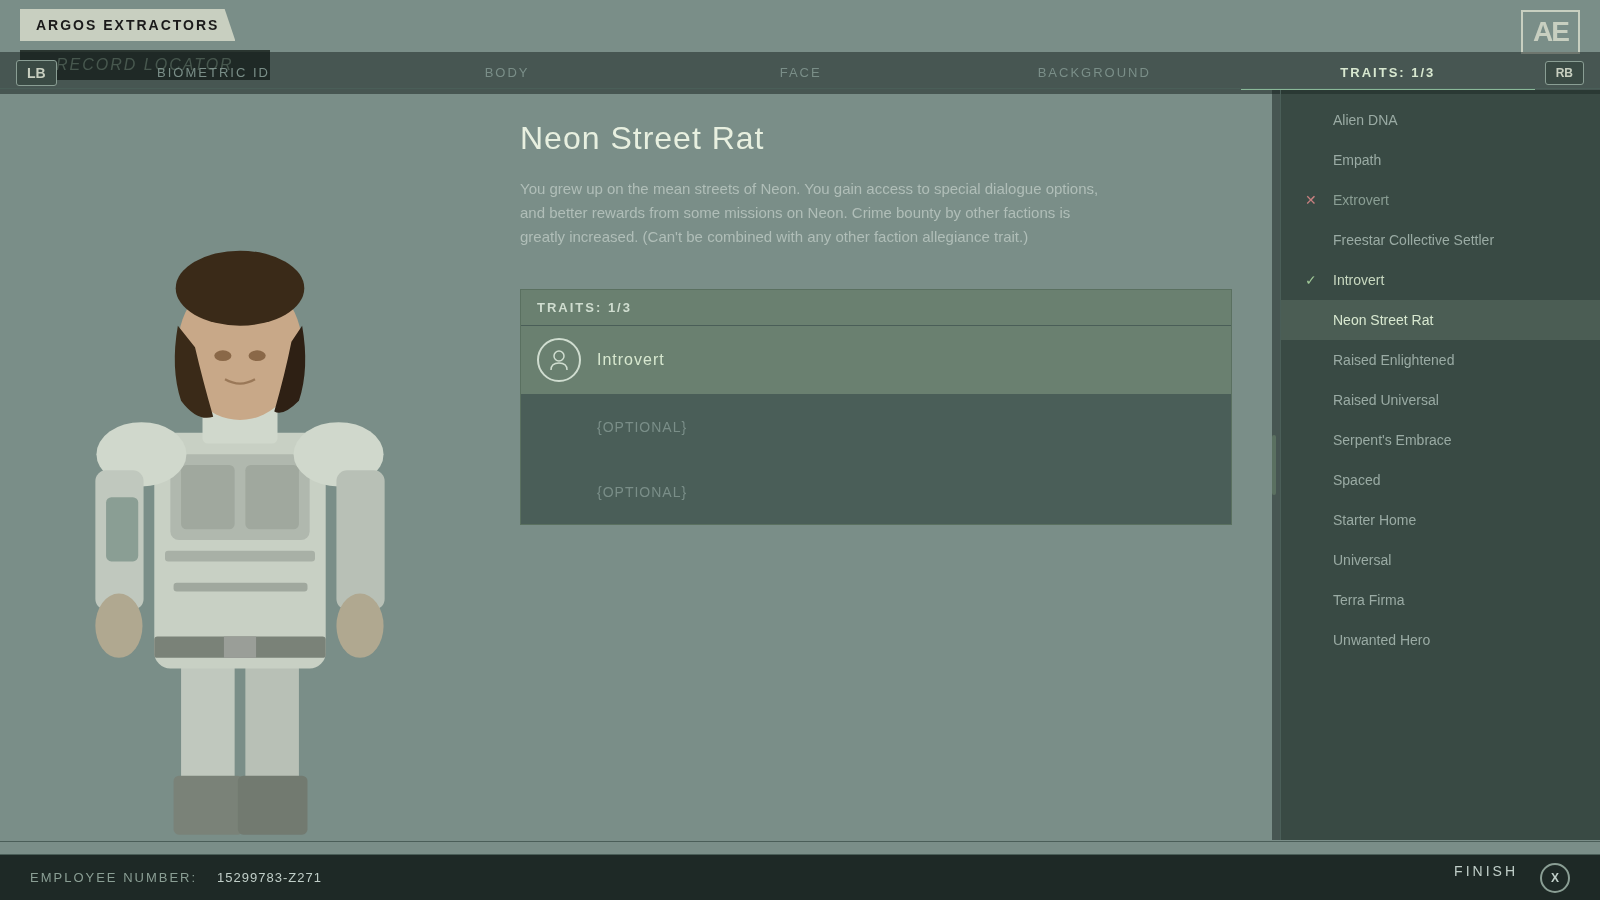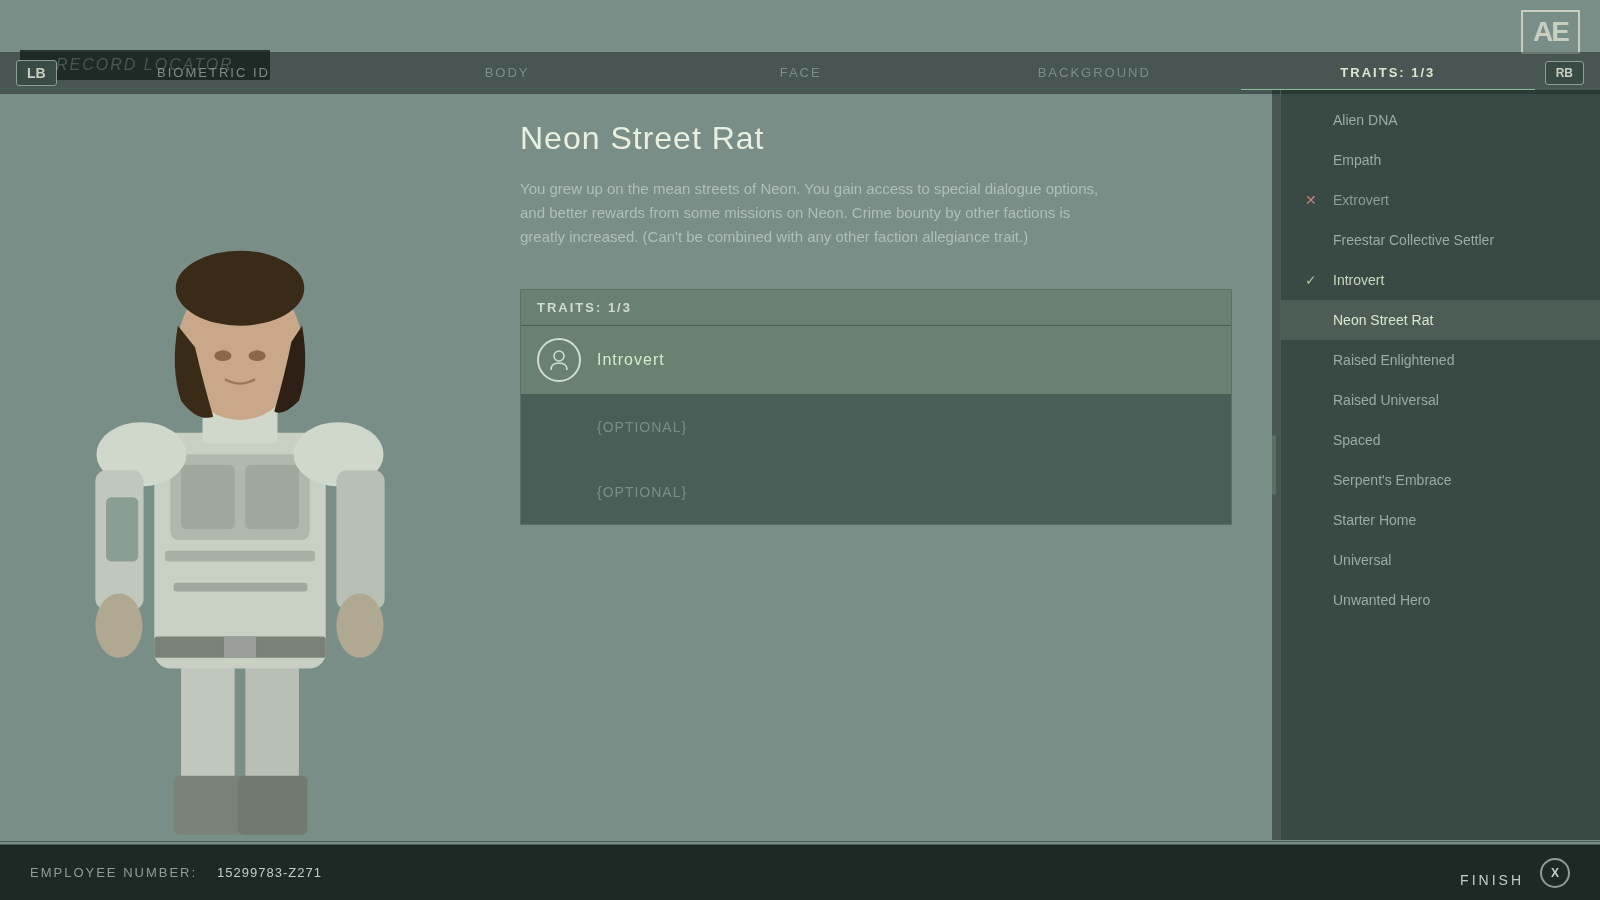--- a/index.html
+++ b/index.html
@@ -280,21 +280,21 @@
       background: #5a7060;
       border-radius: 2px;
     }
 
     
     .footer {
       position: absolute;
       bottom: 0;
       left: 0;
       right: 0;
-      height: 56px;
+      height: 46px;
       background: rgba(20, 30, 28, 0.9);
       border-top: 1px solid #4a5e58;
       display: flex;
       align-items: center;
       padding: 0 30px;
     }
 
     .employee-label {
       font-size: 13px;
       letter-spacing: 2px;
@@ -304,22 +304,22 @@
 
     .employee-number {
       font-size: 13px;
       letter-spacing: 1px;
       color: #c0cec8;
     }
 
     .finish-btn {
       margin-left: auto;
       display: flex;
-      align-items: flex-end;
-      gap: 16px;
+      align-items: flex-start;
+      gap: 22px;
       cursor: pointer;
     }
 
     .finish-label {
       font-size: 14px;
       letter-spacing: 3px;
       color: #c0cec8;
     }
 
     .finish-circle {
@@ -352,20 +352,23 @@
       right: 0;
       height: 1px;
       background: #4a5e58;
     }
   </style>
 </head>
 <body>
 
 <div class="header">
   <div class="header-top">
+    <div class="header-brand">
+      <div class="brand-bar">ARGOS EXTRACTORS</div>
+    </div>
     <div class="ae-logo">AE</div>
   </div>
   <div style="background:#2a3530; padding:6px 36px; display:inline-block; margin-left:20px;">
     <span style="font-size:16px; letter-spacing:2px; color:#7a9080;font-style:italic;">RECORD LOCATOR</span>
   </div>
 </div>
 
 <div class="nav-bar" style="position:absolute; top:52px; left:0; right:0; background:rgba(20,30,28,0.5); display:flex; align-items:center; height:42px; padding:0 16px;">
   <div class="nav-lb">LB</div>
   <div class="nav-tab" style="flex:1; text-align:center; font-size:13px; letter-spacing:2px; color:#7a8e88; padding:8px;">BIOMETRIC ID</div>
@@ -496,33 +499,37 @@
         <div class="trait-list-item">
           <span style="min-width:18px; display:inline-block;"></span>
           <span class="trait-list-label" style="color:#9aaba4;">Raised Enlightened</span>
         </div>
         <div class="trait-list-item">
           <span style="min-width:18px; display:inline-block;"></span>
           <span class="trait-list-label" style="color:#9aaba4;">Raised Universal</span>
         </div>
         <div class="trait-list-item">
           <span style="min-width:18px; display:inline-block;"></span>
+          <span class="trait-list-label" style="color:#9aaba4;">Serpent's Embrace</span>
+        </div>
+        <div class="trait-list-item">
+          <span style="min-width:18px; display:inline-block;"></span>
           <span class="trait-list-label" style="color:#9aaba4;">Spaced</span>
         </div>
         <div class="trait-list-item">
           <span style="min-width:18px; display:inline-block;"></span>
-          <span class="trait-list-label" style="color:#9aaba4;">Serpent's Embrace</span>
-        </div>
-        <div class="trait-list-item">
-          <span style="min-width:18px; display:inline-block;"></span>
           <span class="trait-list-label" style="color:#9aaba4;">Starter Home</span>
         </div>
         <div class="trait-list-item">
           <span style="min-width:18px; display:inline-block;"></span>
           <span class="trait-list-label" style="color:#9aaba4;">Universal</span>
+        </div>
+        <div class="trait-list-item">
+          <span style="min-width:18px; display:inline-block;"></span>
+          <span class="trait-list-label" style="color:#9aaba4;">Terra Firma</span>
         </div>
         <div class="trait-list-item">
           <span style="min-width:18px; display:inline-block;"></span>
           <span class="trait-list-label" style="color:#9aaba4;">Unwanted Hero</span>
         </div>
       </div>
   </div>
 
 </div>
 

